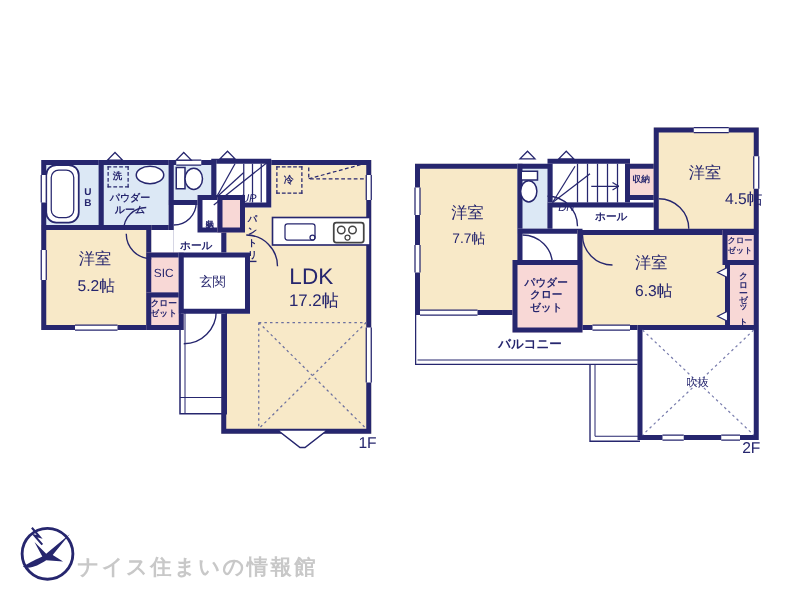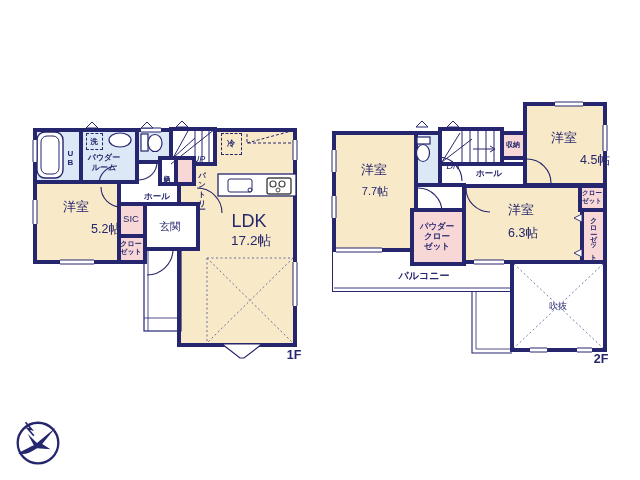--- a/index.html
+++ b/index.html
@@ -26,21 +26,21 @@
     line-height:1.2;transform:translate(-50%,-50%);font-weight:400;
   }
   .vert{writing-mode:vertical-rl;text-orientation:upright;letter-spacing:1px;}
   .it{font-style:italic;}
   svg.overlay{position:absolute;pointer-events:none;}
   .brand-text{
     position:absolute;left:62px;top:442px;font-size:17px;font-weight:700;
     color:var(--gray);letter-spacing:2px;
   }
   .note-text{position:absolute;left:443px;top:413px;font-size:11px;font-weight:700;color:var(--txt);letter-spacing:0.5px;}
-  .floor-tag{font-size:12.5px;font-weight:700;}
+  .floor-tag{font-size:12.5px;font-weight:400;}
 </style>
 </head>
 <body>
 
 <div class="canvas">
 
   <div>
 
     <div class="room fill-cream" style="left:177px;top:128px;width:120px;height:219px;"></div>
     <div class="room fill-white" style="left:169px;top:127px;width:48px;height:39px;"></div>
@@ -129,21 +129,21 @@
       </g>
 
       <g fill="#fff" stroke="#26266e" stroke-width="1">
         <polygon points="58,10 70,10 64,4"></polygon>
         <polygon points="113,10 125,10 119,4"></polygon>
         <polygon points="148,9 160,9 154,3"></polygon>
       </g>
     </svg>
 
     <div class="lbl" style="left:76px;top:207px;font-size:13px;">洋室</div>
-    <div class="lbl" style="left:77px;top:229px;font-size:12.5px;margin-left:29px;">5.2帖</div>
+    <div class="lbl" style="left:77px;top:229px;font-size:12.5px;">5.2帖</div>
     <div class="lbl" style="left:249px;top:222px;font-size:18px;">LDK</div>
     <div class="lbl" style="left:251px;top:241px;font-size:13.5px;">17.2帖</div>
     <div class="lbl" style="left:170px;top:226px;font-size:10.5px;">玄関</div>
     <div class="lbl" style="left:131px;top:219px;font-size:9.5px;">SIC</div>
     <div class="lbl" style="left:131px;top:248px;font-size:7px;font-weight:600;">クロー
 ゼット</div>
     <div class="lbl" style="left:157px;top:196px;font-size:8.5px;font-weight:600;">ホール</div>
     <div class="lbl vert" style="left:167px;top:171px;font-size:6.5px;font-weight:600;">収納</div>
     <div class="lbl vert" style="left:202px;top:186px;font-size:7.5px;font-weight:600;">パントリー</div>
     <div class="lbl it" style="left:199px;top:159px;font-size:9px;">UP</div>
@@ -259,14 +259,15 @@
     <div class="lbl" style="left:424px;top:276px;font-size:10px;font-weight:600;text-align:center;">バルコニー</div>
     <div class="lbl" style="left:558px;top:306px;font-size:9px;font-weight:400;">吹抜</div>
     <div class="lbl floor-tag" style="left:601px;top:359px;">2F</div>
   </div>
 
   <svg class="overlay" style="left:13px;top:417px;" width="50" height="50" viewBox="0 0 48 48">
     <circle cx="24" cy="25" r="19.5" fill="none" stroke="#26266e" stroke-width="2.2"></circle>
     <path d="M5,35 C11,31 16,29 20,27 L14,16 L23,25 L41,10 L28,26 L36,31 L23,30 C17,34 11,37 5,35 Z" fill="#26266e"></path>
     <path d="M12,5 L18,12 L14,11 L20,18" fill="none" stroke="#26266e" stroke-width="1.6"></path>
   </svg>
+  <div class="brand-text">ナイス住まいの情報館</div>
 
 </div>
 
 </body></html>

